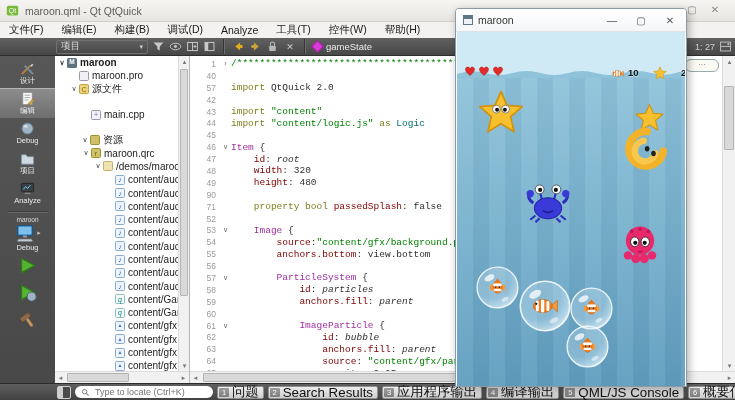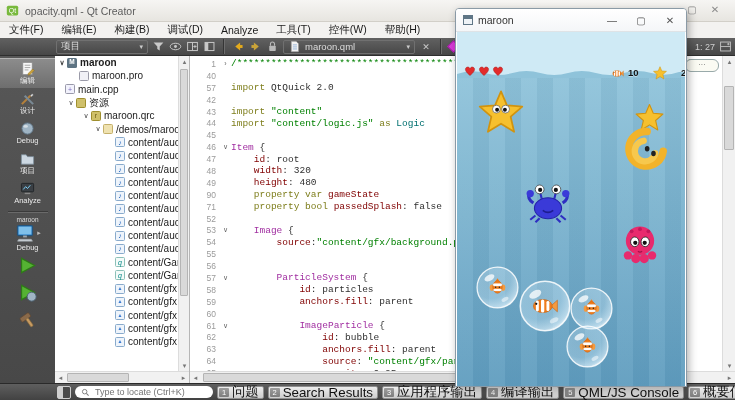--- a/index.html
+++ b/index.html
@@ -69,21 +69,21 @@
   .sb-arr{position:absolute;color:#777;font-size:7px;line-height:11px;width:11px;text-align:center;}
   .sb-thumb{position:absolute;background:#d9d9d9;border:1px solid #b4b4b4;border-radius:1px;box-sizing:border-box;}
   
   .editor{flex:1;position:relative;background:#fff;overflow:hidden;}
   #code{position:absolute;top:2px;left:0;right:13px;}
   .ed-row{height:11.9px;display:flex;align-items:center;overflow:hidden;}
   .ln{width:26px;flex:none;text-align:right;color:#9b9b9b;font-size:8.5px;padding-right:4px;}
   .fold{width:11px;flex:none;text-align:center;color:#666;font-size:7px;}
   .cl{margin:0;font-family:"Liberation Mono",monospace;font-size:9.5px;white-space:pre;}
   .tk-c{color:#008000;}.tk-k{color:#7e7e1c;}.tk-t{color:#a12fa1;}.tk-p{color:#800000;}
-  .tk-s{color:#008000;}.tk-d{color:#303030;}.tk-i{color:#303030;}
+  .tk-s{color:#008000;}.tk-d{color:#303030;}.tk-i{color:#303030;font-style:italic;}
   .tk-L{color:#007070;}
   .mini-pill{position:absolute;right:16px;top:3px;width:32px;height:11px;background:#fbfbf3;
     border:1px solid #9aa;border-radius:6px;color:#777;font-size:7px;line-height:10px;text-align:center;}
   
   .bottombar{position:absolute;left:0;right:0;bottom:0;height:17px;
     background:linear-gradient(#5f5f5f,#424242);border-top:1px solid #2a2a2a;
     display:flex;align-items:center;gap:4px;box-sizing:border-box;font-size:9px;}
   .loc-toggle{margin-left:57px;width:12px;height:11px;flex:none;border:1px solid #cfcfcf;border-radius:2px;
     background:linear-gradient(90deg,#cfcfcf 40%,#4a4a4a 40%);}
   .locator{width:138px;height:12px;flex:none;background:#fff;border-radius:7px;display:flex;
@@ -290,21 +290,21 @@
       </symbol>
 </defs>
 </svg>
 
 <div id="app">
 
   <div class="titlebar">
     <svg class="tb-ico" width="13" height="13">
         <use href="#i-qt"></use>
       </svg>
-    <span class="title">opacity.qml - Qt Creator</span>
+    <span class="title">maroon.qml - Qt QtQuick</span>
     <span class="mw-btn" style="left:684px">▢</span>
     <span class="mw-btn" style="left:707px">✕</span>
   </div>
 
   <div class="menubar" id="menubar">
       <div class="menu-item">文件(F)</div>
       <div class="menu-item">编辑(E)</div>
       <div class="menu-item">构建(B)</div>
       <div class="menu-item">调试(D)</div>
       <div class="menu-item">Analyze</div>
@@ -333,52 +333,45 @@
     <div class="sep"></div>
     <svg class="tb-ico">
         <use href="#i-back"></use>
       </svg>
     <svg class="tb-ico">
         <use href="#i-fwd"></use>
       </svg>
     <svg class="tb-ico">
         <use href="#i-lock"></use>
       </svg>
-    <div class="combo doc-combo">
-      <svg class="tb-ico" width="11" height="11">
-          <use href="#i-doc"></use>
-        </svg>
-      <span>maroon.qml</span>
-      <span class="arr">▾</span>
-    </div>
     <span class="tb-close">✕</span>
     <div class="sep"></div>
     <div class="sym-chip">
       <span class="sym-dia"></span>
       <span>gameState</span>
     </div>
     <span class="cursor-pos">1: 27</span>
     <svg class="tb-ico" style="margin-right:3px">
         <use href="#i-splitdoc"></use>
       </svg>
   </div>
 
   <div class="main">
     <div class="modebar" id="modebar">
+        <div class="mode-item">
+          <svg width="15" height="15">
+            <use href="#i-design" xlink:href="#i-design" x="0" y="0" width="15" height="15"></use>
+          </svg>
+          <span class="mlabel">设计</span>
+        </div>
         <div class="mode-item sel">
           <svg width="15" height="15">
             <use href="#i-edit" xlink:href="#i-edit" x="0" y="0" width="15" height="15"></use>
           </svg>
           <span class="mlabel">编辑</span>
-        </div>
-        <div class="mode-item">
-          <svg width="15" height="15">
-            <use href="#i-design" xlink:href="#i-design" x="0" y="0" width="15" height="15"></use>
-          </svg>
-          <span class="mlabel">设计</span>
         </div>
         <div class="mode-item">
           <svg width="15" height="15">
             <use href="#i-debug" xlink:href="#i-debug" x="0" y="0" width="15" height="15"></use>
           </svg>
           <span class="mlabel">Debug</span>
         </div>
         <div class="mode-item">
           <svg width="15" height="15">
             <use href="#i-proj" xlink:href="#i-proj" x="0" y="0" width="15" height="15"></use>
@@ -416,26 +409,31 @@
           <div class="tree-row bold" style="padding-left: 2px;">
             <span class="chev">∨</span>
             <span class="ti ti-project">M</span>
             <span>maroon</span>
           </div>
           <div class="tree-row" style="padding-left: 14px;">
             <span class="chev"></span>
             <span class="ti ti-profile"></span>
             <span>maroon.pro</span>
           </div>
-          <div class="tree-row" style="">
+          <div class="tree-row" style="padding-left: 14px;">
+            <span class="chev">∨</span>
+            <span class="ti ti-foldersrc">C</span>
+            <span>源文件</span>
+          </div>
+          <div class="tree-row" style="padding-left: 26px; margin-top: 12px;">
             <span class="chev"></span>
             <span class="ti ti-cpp">+</span>
             <span>main.cpp</span>
           </div>
-          <div class="tree-row" style="padding-left: 11px;">
+          <div class="tree-row" style="padding-left: 25px; margin-top: 12px;">
             <span class="chev">∨</span>
             <span class="ti ti-folderres"></span>
             <span>资源</span>
           </div>
           <div class="tree-row" style="padding-left: 26px;">
             <span class="chev">∨</span>
             <span class="ti ti-qrc">r</span>
             <span>maroon.qrc</span>
           </div>
           <div class="tree-row" style="padding-left: 38px;">
@@ -588,21 +586,20 @@
             <pre class="cl"><span class="tk-d">    </span><span class="tk-p">width</span><span class="tk-d">: 320</span></pre>
           </div>
           <div class="ed-row">
             <span class="ln">49</span>
             <span class="fold"></span>
             <pre class="cl"><span class="tk-d">    </span><span class="tk-p">height</span><span class="tk-d">: 480</span></pre>
           </div>
           <div class="ed-row">
             <span class="ln">90</span>
             <span class="fold"></span>
-            <pre class="cl"><span class="tk-d">    </span><span class="tk-k">property</span><span class="tk-k"> var</span><span class="tk-p"> gameState</span></pre>
           </div>
           <div class="ed-row">
             <span class="ln">71</span>
             <span class="fold"></span>
             <pre class="cl"><span class="tk-d">    </span><span class="tk-k">property</span><span class="tk-k"> bool</span><span class="tk-p"> passedSplash</span><span class="tk-d">: false</span></pre>
           </div>
           <div class="ed-row">
             <span class="ln">52</span>
             <span class="fold"></span>
             <pre class="cl"></pre>
@@ -613,20 +610,21 @@
             <pre class="cl"><span class="tk-d">    </span><span class="tk-t">Image</span><span class="tk-d"> {</span></pre>
           </div>
           <div class="ed-row">
             <span class="ln">54</span>
             <span class="fold"></span>
             <pre class="cl"><span class="tk-d">        </span><span class="tk-p">source</span><span class="tk-d">:</span><span class="tk-s">"content/gfx/background.png"</span></pre>
           </div>
           <div class="ed-row">
             <span class="ln">55</span>
             <span class="fold"></span>
+            <pre class="cl"><span class="tk-d">        </span><span class="tk-p">anchors.bottom</span><span class="tk-d">: view.bottom</span></pre>
           </div>
           <div class="ed-row">
             <span class="ln">56</span>
             <span class="fold"></span>
             <pre class="cl"></pre>
           </div>
           <div class="ed-row">
             <span class="ln">57</span>
             <span class="fold">∨</span>
             <pre class="cl"><span class="tk-d">        </span><span class="tk-t">ParticleSystem</span><span class="tk-d"> {</span></pre>

